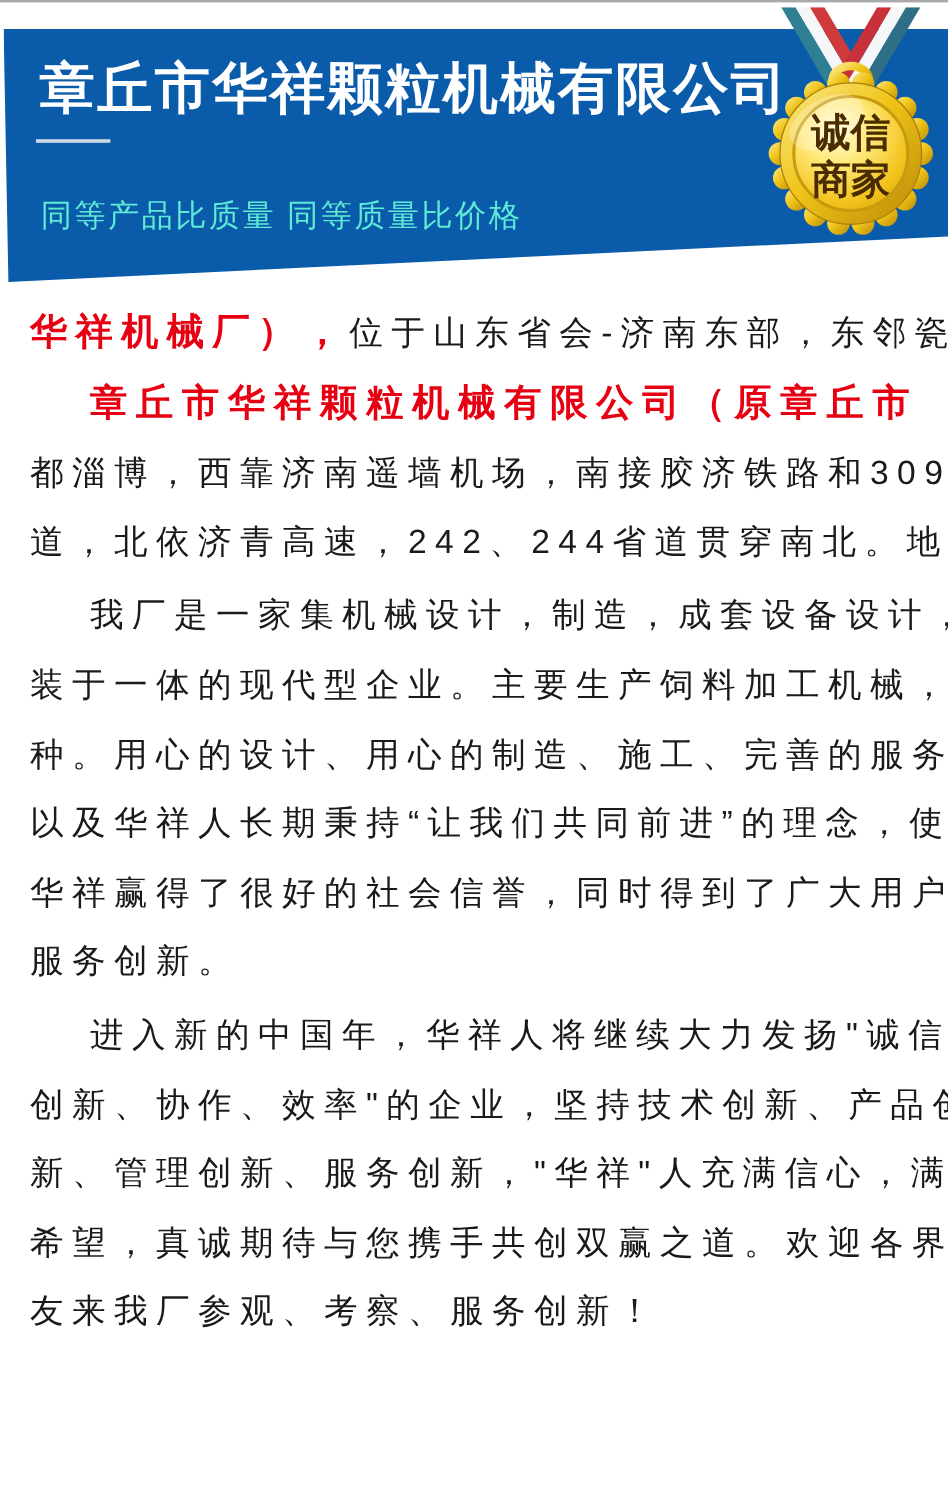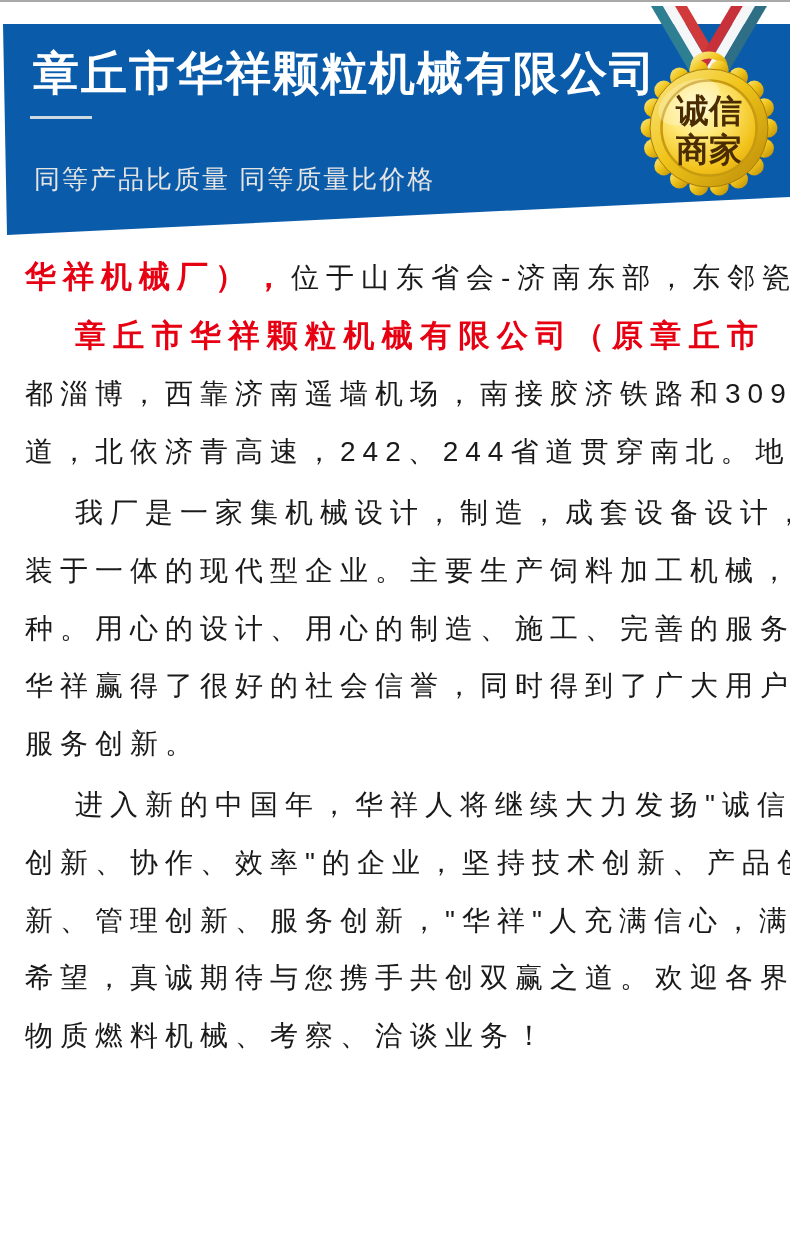--- a/index.html
+++ b/index.html
@@ -21,21 +21,21 @@
     position:absolute; left:33px; top:22px;
     color:#ffffff; font-size:46px; font-weight:700; letter-spacing:2px;
     white-space:nowrap; line-height:1.2;
   }
   .banner-dash {
     position:absolute; left:30px; top:92px; width:62px; height:3px;
     background:#cdd9e2;
   }
   .banner-tagline {
     position:absolute; left:34px; top:138px;
-    color:#e5e5e5; font-size:26px; letter-spacing:2px; white-space:nowrap;
+    color:#5eead4; font-size:26px; letter-spacing:2px; white-space:nowrap;
   }
   .medal {
     position:absolute; top:6px; left:628px; width:162px; height:202px;
     z-index:5;
   }
   .medal svg { display:block; }
   .medal text {
     font-family:"Liberation Sans","DejaVu Sans",sans-serif;
     font-weight:bold;
   }
@@ -127,23 +127,24 @@
     <div class="para">
       <div class="line"><span class="seg-red">华祥机械厂），</span><span>位于山东省会-济南东部，东邻瓷</span></div>
       <div class="line indent"><span class="seg-red">章丘市华祥颗粒机械有限公司（原章丘市</span></div>
       <div class="line"><span>都淄博，西靠济南遥墙机场，南接胶济铁路和309国</span></div>
       <div class="line"><span>道，北依济青高速，242、244省道贯穿南北。地理位</span></div>
     </div>
     <div class="para">
       <div class="line indent"><span>我厂是一家集机械设计，制造，成套设备设计，安</span></div>
       <div class="line"><span>装于一体的现代型企业。主要生产饲料加工机械，生</span></div>
       <div class="line"><span>种。用心的设计、用心的制造、施工、完善的服务，</span></div>
+      <div class="line"><span>以及华祥人长期秉持“让我们共同前进”的理念，使</span></div>
       <div class="line"><span>华祥赢得了很好的社会信誉，同时得到了广大用户的</span></div>
       <div class="line last"><span>服务创新。</span></div>
     </div>
     <div class="para">
       <div class="line indent"><span>进入新的中国年，华祥人将继续大力发扬"诚信、</span></div>
       <div class="line"><span>创新、协作、效率"的企业，坚持技术创新、产品创</span></div>
       <div class="line"><span>新、管理创新、服务创新，"华祥"人充满信心，满怀</span></div>
       <div class="line"><span>希望，真诚期待与您携手共创双赢之道。欢迎各界朋</span></div>
-      <div class="line last"><span>物质燃料机械、考察、洽谈业务！</span></div>
+      <div class="line last"><span>友来我厂参观、考察、服务创新！</span></div>
     </div>
   </div>
 
 </body></html>

